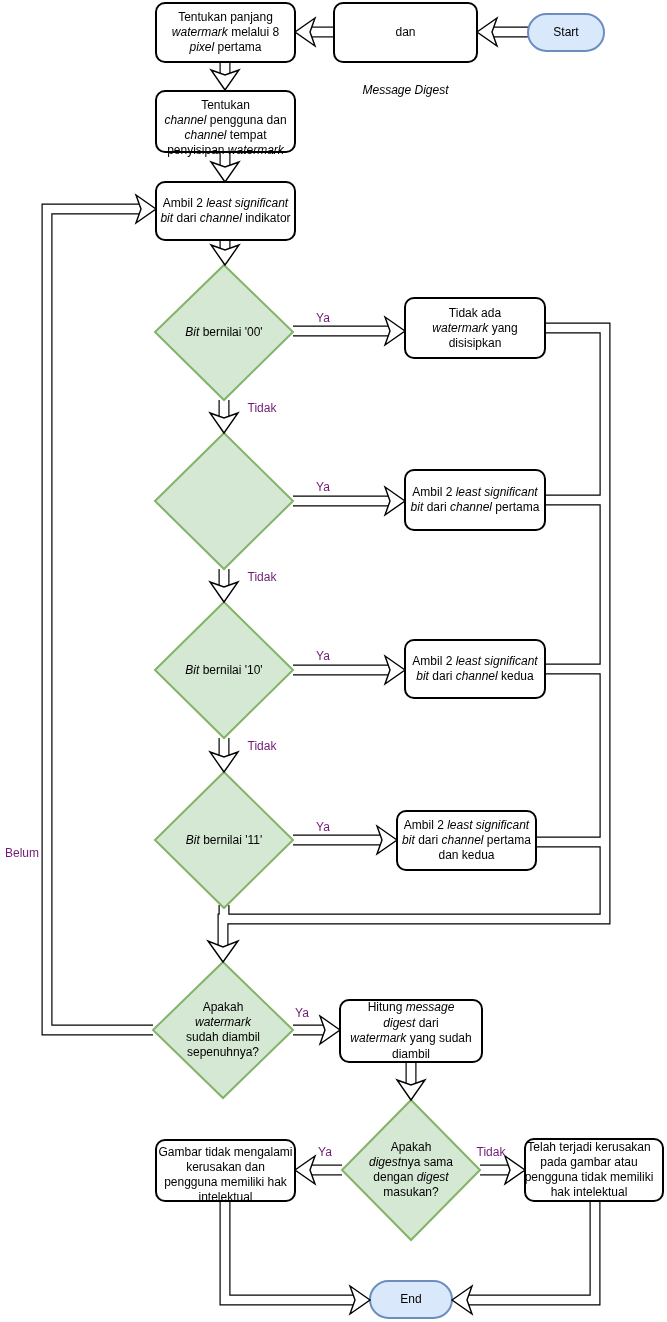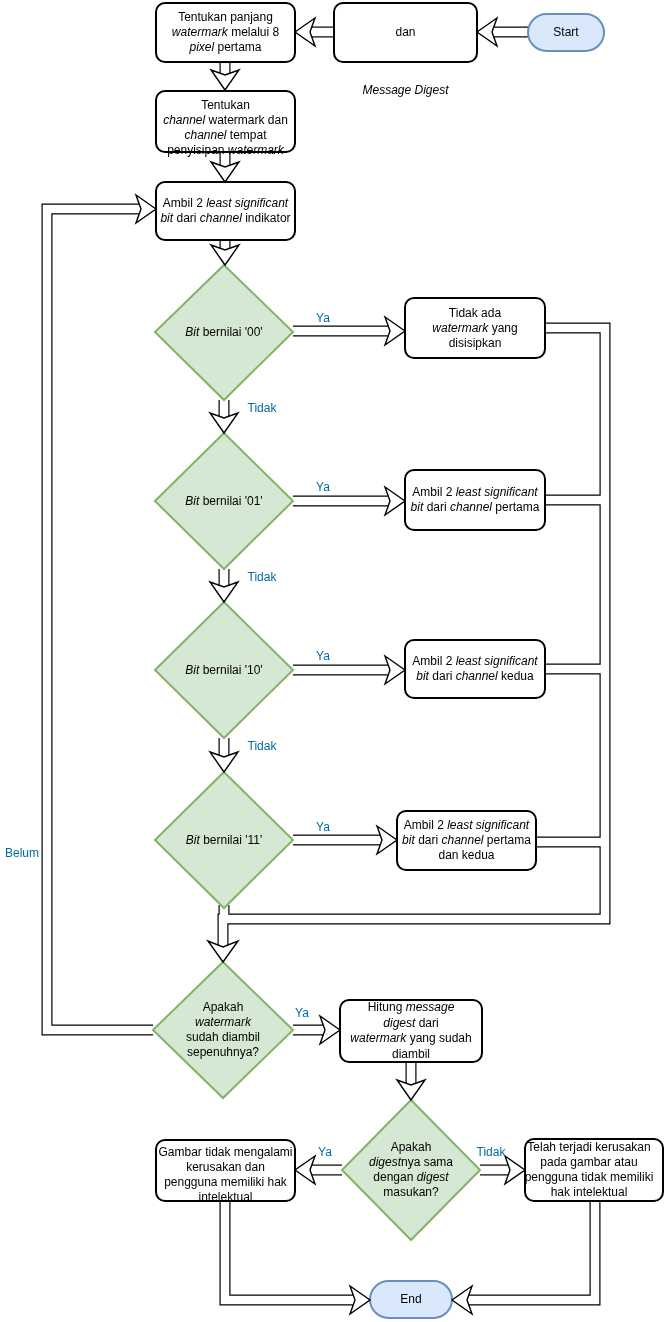--- a/index.html
+++ b/index.html
@@ -6,21 +6,21 @@
   .canvas{position:relative;width:667px;height:1322px;background:#ffffff;overflow:hidden;
           font-family:"Liberation Sans",sans-serif;}
   svg{position:absolute;left:0;top:0;}
   .tube-b{fill:none;stroke:#000000;stroke-width:11;stroke-miterlimit:10;}
   .tube-w{fill:none;stroke:#ffffff;stroke-width:8.6;stroke-miterlimit:10;}
   .arrowhead{fill:#ffffff;stroke:#000000;stroke-width:1.4;stroke-linejoin:miter;}
   .shape{stroke-width:2;}
   .node-label{position:absolute;display:flex;flex-direction:column;justify-content:center;
               align-items:center;font-size:12px;color:#000;text-align:center;}
   .node-label .line{line-height:15px;white-space:pre;}
-  .edge-label{position:absolute;transform:translate(-50%,-50%);font-size:12px;color:#0369a1;
+  .edge-label{position:absolute;transform:translate(-50%,-50%);font-size:12px;color:#701a75;
               white-space:nowrap;}
 </style>
 </head>
 <body>
 
 <div class="canvas">
 <svg width="667" height="1322" viewBox="0 0 667 1322">
 
   <g>
     <path class="tube-b" d="M528 32 H493"></path>
@@ -130,38 +130,35 @@
       <div class="line"><span>dan</span></div>
       <div class="line"><i>Message Digest</i></div>
     </div>
   <div class="node-label" style="left:156px;top:3px;width:139px;height:59px;border-radius:13px;">
       <div class="line"><span>Tentukan panjang</span></div>
       <div class="line"><i>watermark</i><span> melalui 8</span></div>
       <div class="line"><i>pixel</i><span> pertama</span></div>
     </div>
   <div class="node-label" style="left:156px;top:91px;width:139px;height:74px;">
       <div class="line"><span>Tentukan</span></div>
-      <div class="line"><i>channel</i><span> watermark dan</span></div>
+      <div class="line"><i>channel</i><span> pengguna dan</span></div>
       <div class="line"><i>channel</i><span> tempat</span></div>
       <div class="line"><span>penyisipan </span><i>watermark</i></div>
     </div>
   <div class="node-label" style="left:156px;top:182px;width:139px;height:58px;">
       <div class="line"><span>Ambil 2 </span><i>least significant</i></div>
       <div class="line"><i>bit</i><span> dari </span><i>channel</i><span> indikator</span></div>
     </div>
   <div class="node-label" style="left:155px;top:265px;width:138px;height:135px;">
       <div class="line"><i>Bit</i><span> bernilai '00'</span></div>
     </div>
   <div class="node-label" style="left:405px;top:298px;width:140px;height:60px;">
       <div class="line"><span>Tidak ada</span></div>
       <div class="line"><i>watermark</i><span> yang</span></div>
       <div class="line"><span>disisipkan</span></div>
-    </div>
-  <div class="node-label" style="left:155px;top:433px;width:138px;height:136px;">
-      <div class="line"><i>Bit</i><span> bernilai '01'</span></div>
     </div>
   <div class="node-label" style="left:405px;top:470px;width:140px;height:60px;">
       <div class="line"><span>Ambil 2 </span><i>least significant</i></div>
       <div class="line"><i>bit</i><span> dari </span><i>channel</i><span> pertama</span></div>
     </div>
   <div class="node-label" style="left:155px;top:602px;width:138px;height:136px;">
       <div class="line"><i>Bit</i><span> bernilai '10'</span></div>
     </div>
   <div class="node-label" style="left:405px;top:640px;width:140px;height:58px;">
       <div class="line"><span>Ambil 2 </span><i>least significant</i></div>

